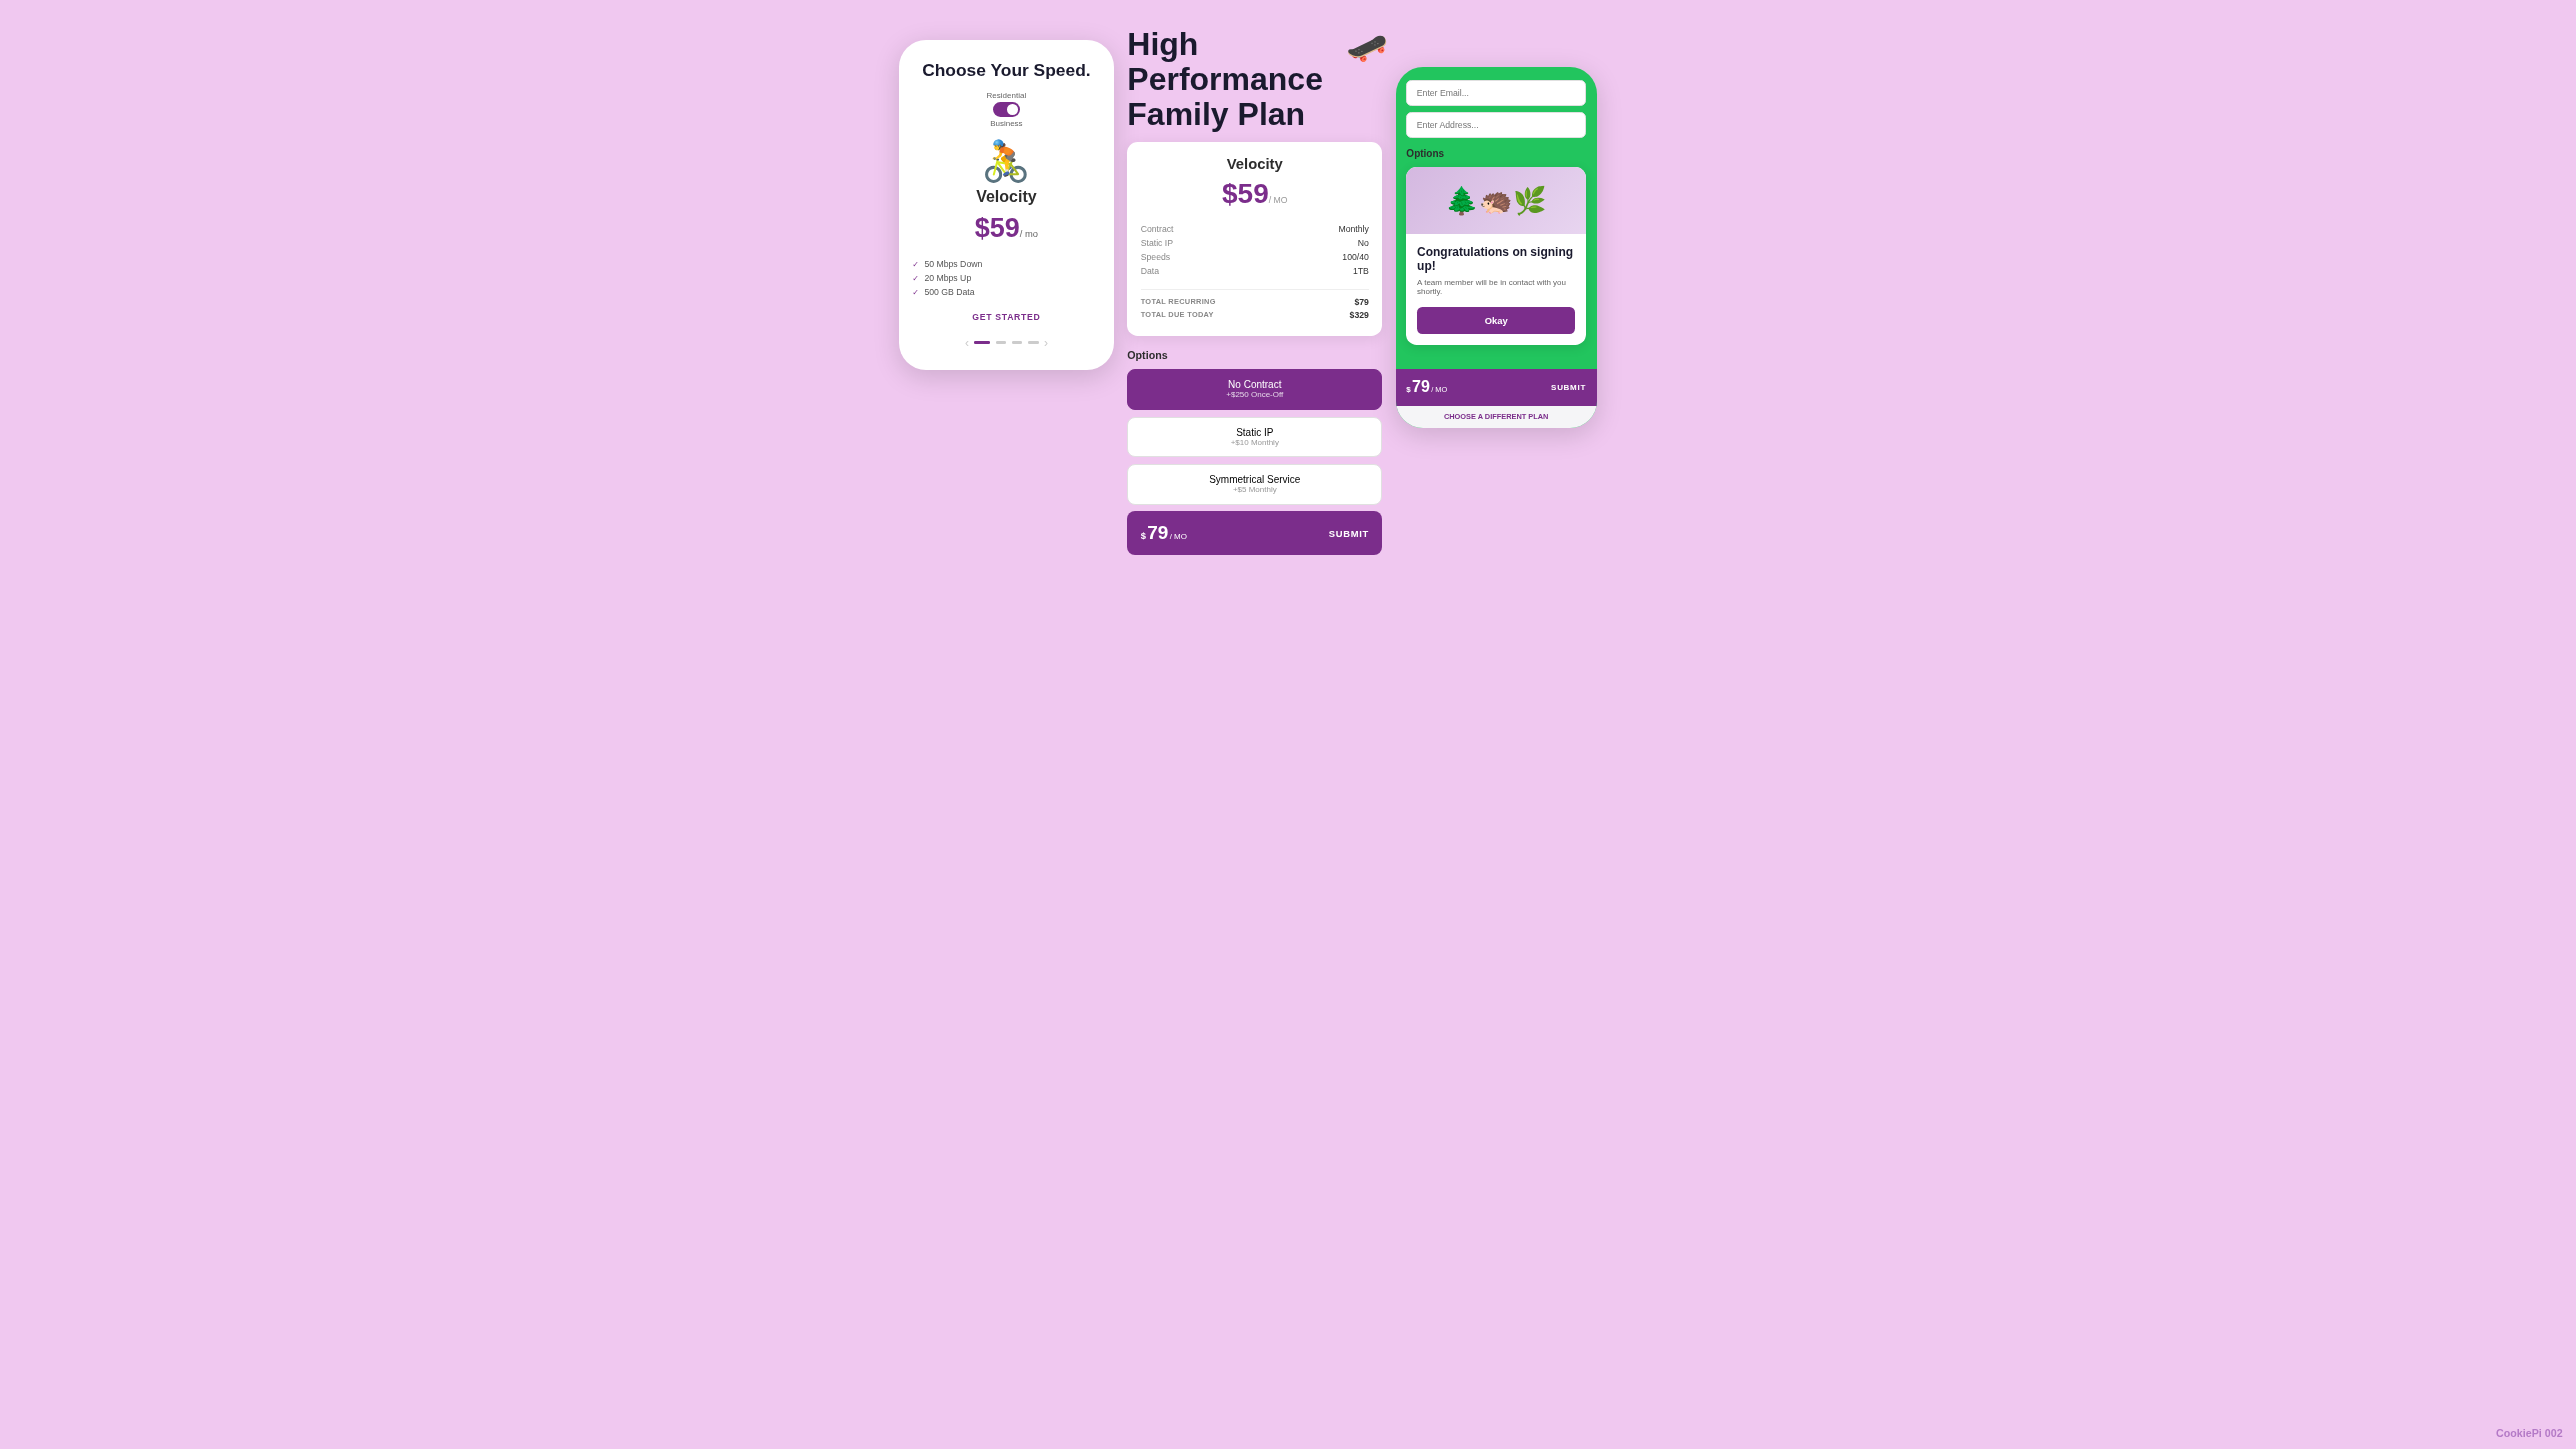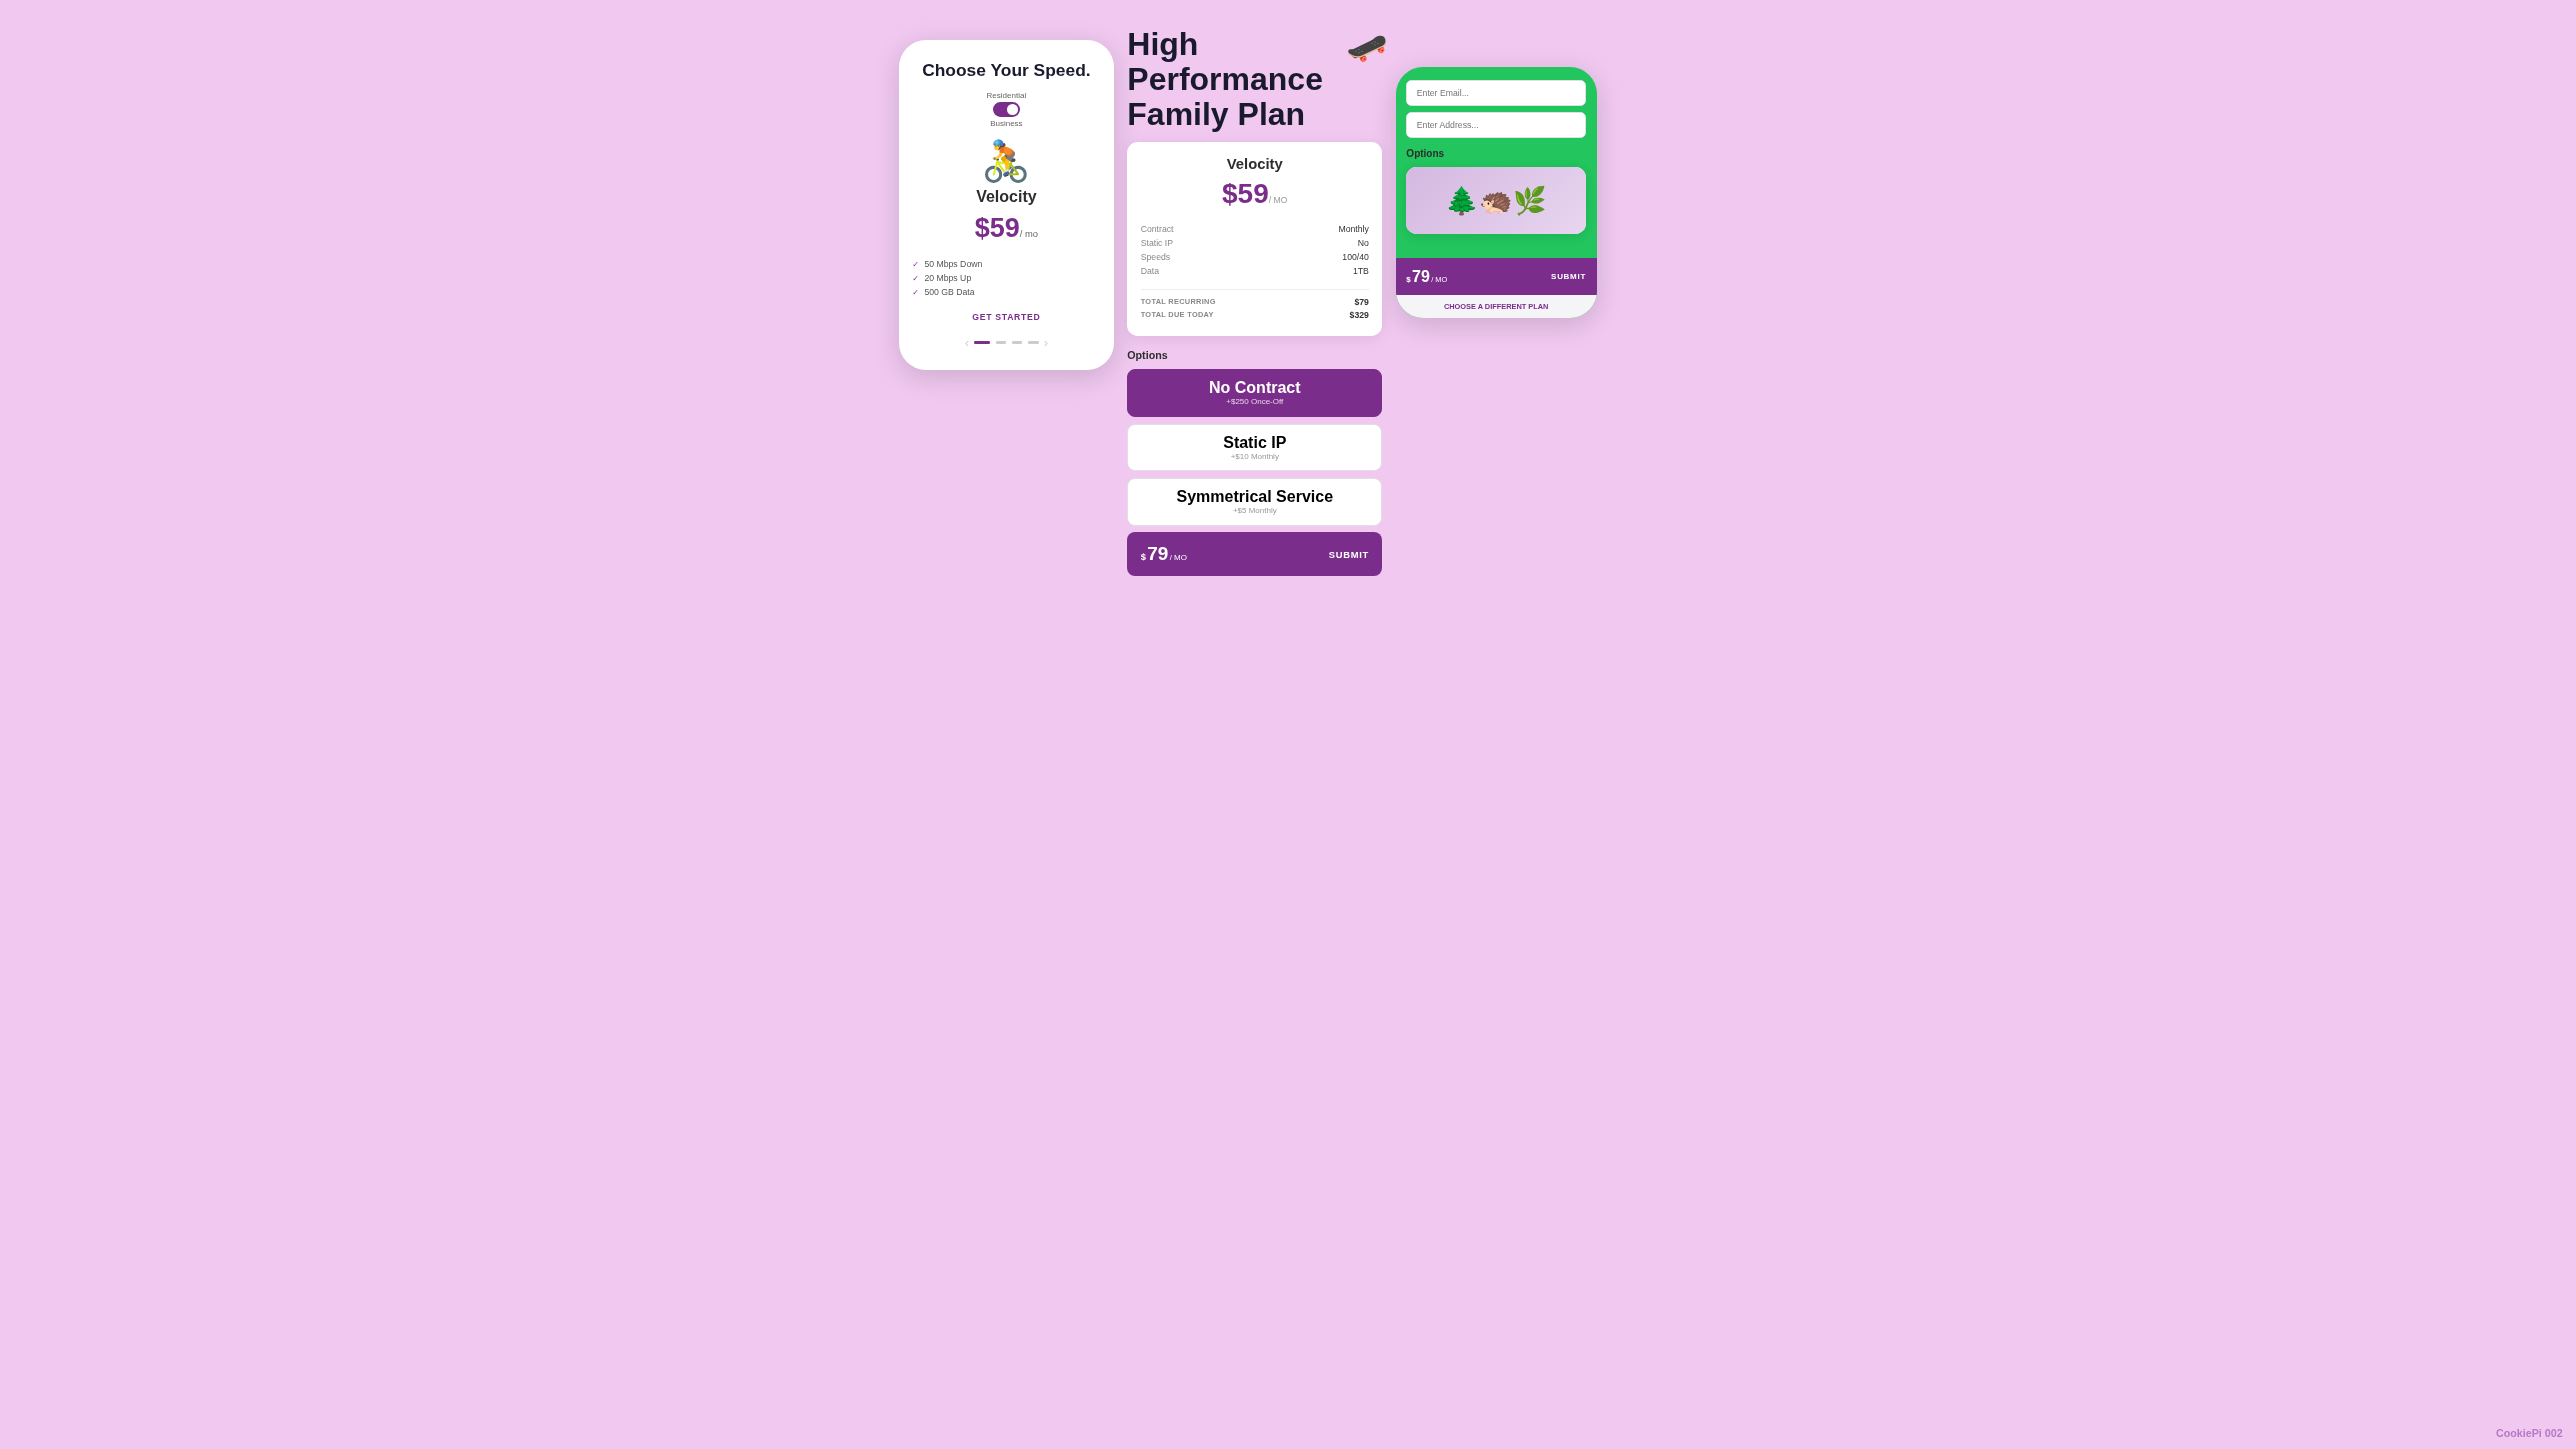--- a/index.html
+++ b/index.html
@@ -288,22 +288,22 @@
       border: 0.7px solid #e0e0e0;
       background: white;
       text-align: center;
     }
     .option-card.selected {
       background: #7b2d8b;
       border-color: #7b2d8b;
       color: white;
     }
     .option-card .opt-name {
-      font-weight: 700;
-      font-size: 16px;
+      font-weight: 400;
+      font-size: 10px;
     }
     .option-card.selected .opt-name {
       color: white;
     }
     .option-card .opt-sub {
       font-size: 8px;
       color: #999;
     }
     .option-card.selected .opt-sub {
       color: rgba(255,255,255,0.8);
@@ -585,20 +585,25 @@
   <div class="phone-right">
     <div class="phone-right-inner">
       <input class="phone-right-input" type="email" placeholder="Enter Email..." style="">
       <input class="phone-right-input address-input" type="text" placeholder="Enter Address..." style="">
 
       <div class="options-label-right">Options</div>
 
       
       <div class="congrats-card">
         <div class="congrats-image">🌲🦔🌿</div>
+        <div class="congrats-content">
+          <h3>Congratulations on signing up!</h3>
+          <p>A team member will be in contact with you shortly.</p>
+          <button class="okay-btn">Okay</button>
+        </div>
       </div>
     </div>
 
     <div class="phone-right-bottom">
       <div class="price-info">
         <span class="sup">$</span>
         <span class="num">79</span>
         <span class="mo">/ MO</span>
       </div>
       <button class="submit-btn">SUBMIT</button>

